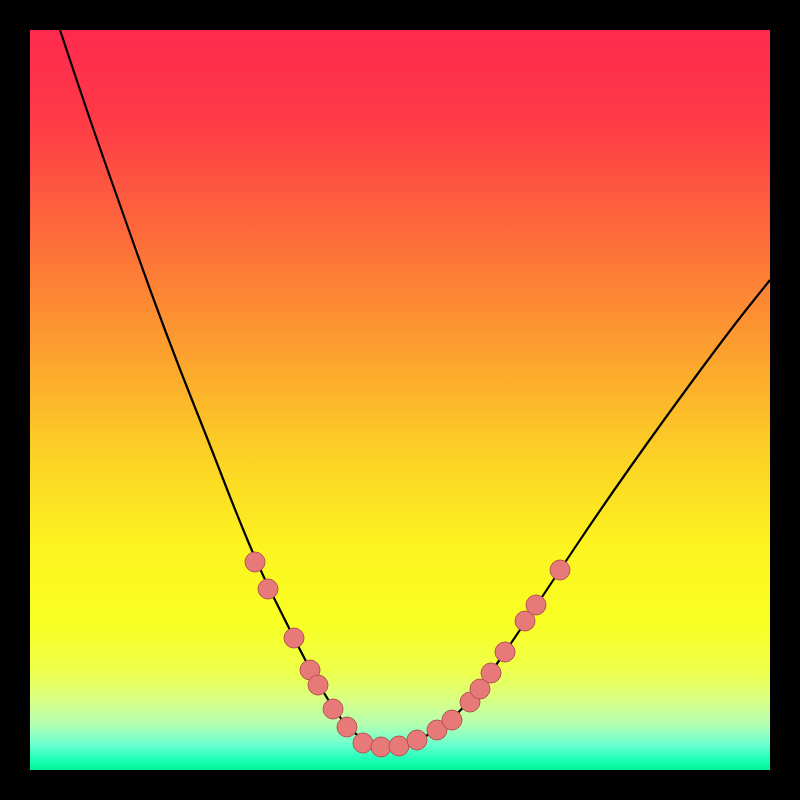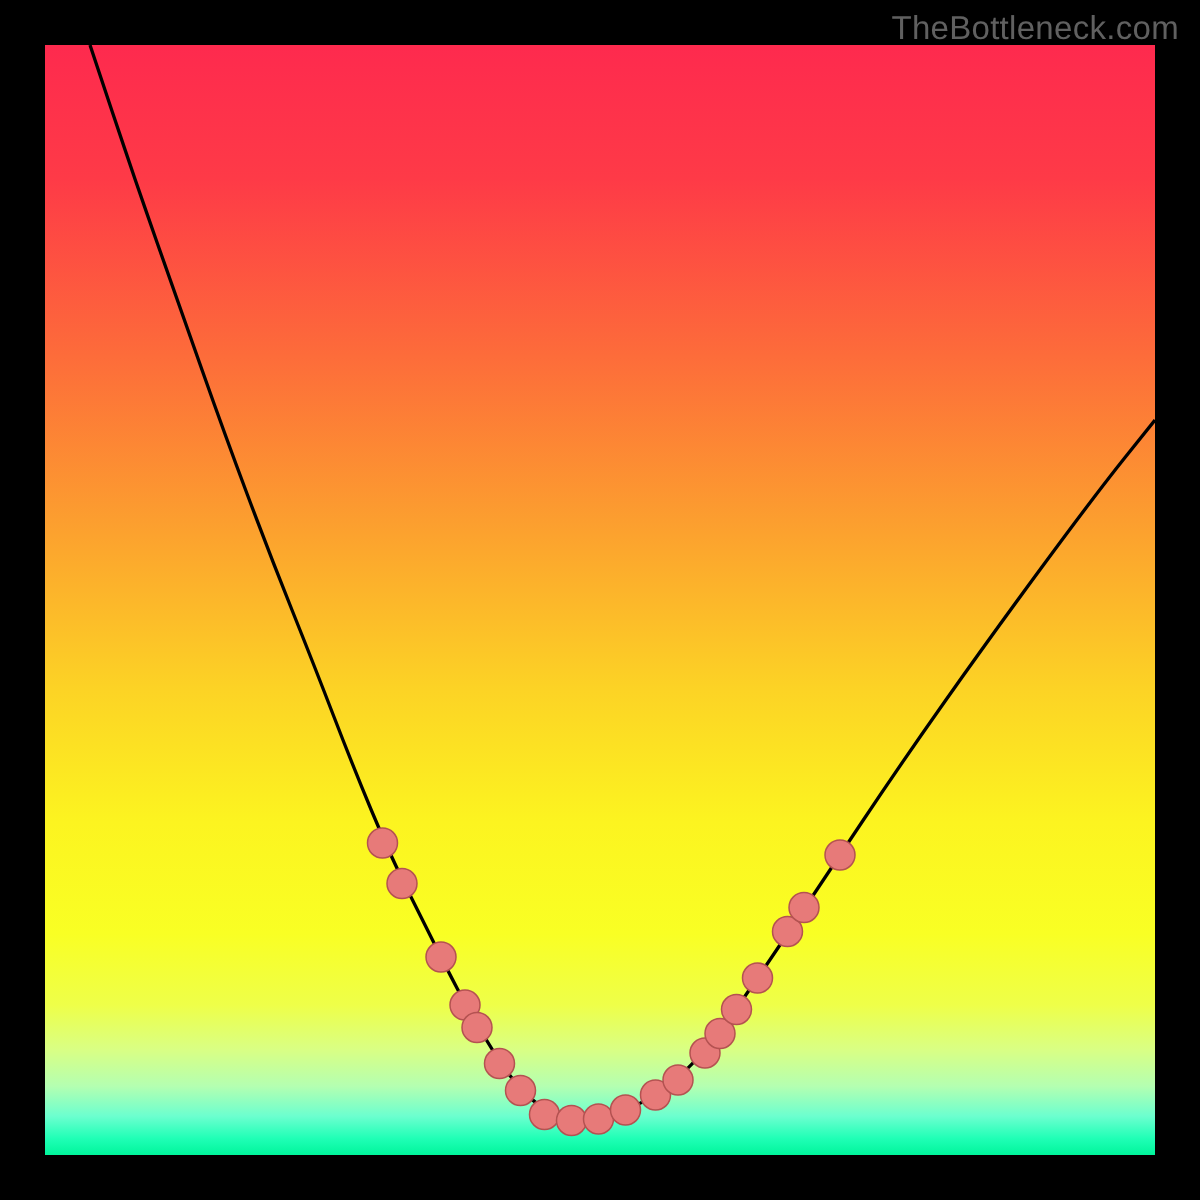--- a/index.html
+++ b/index.html
@@ -78,14 +78,13 @@
           <circle cx="450" cy="659" r="10" fill="#e77a79" stroke="#b45251" stroke-width="1"></circle>
           <circle cx="461" cy="643" r="10" fill="#e77a79" stroke="#b45251" stroke-width="1"></circle>
           <circle cx="475" cy="622" r="10" fill="#e77a79" stroke="#b45251" stroke-width="1"></circle>
           <circle cx="495" cy="591" r="10" fill="#e77a79" stroke="#b45251" stroke-width="1"></circle>
           <circle cx="506" cy="575" r="10" fill="#e77a79" stroke="#b45251" stroke-width="1"></circle>
           <circle cx="530" cy="540" r="10" fill="#e77a79" stroke="#b45251" stroke-width="1"></circle>
         </g>
     </svg>
   </div>
 
-  <div class="watermark">TheBottleneck.com</div>
 </div>
 
 </body></html>

